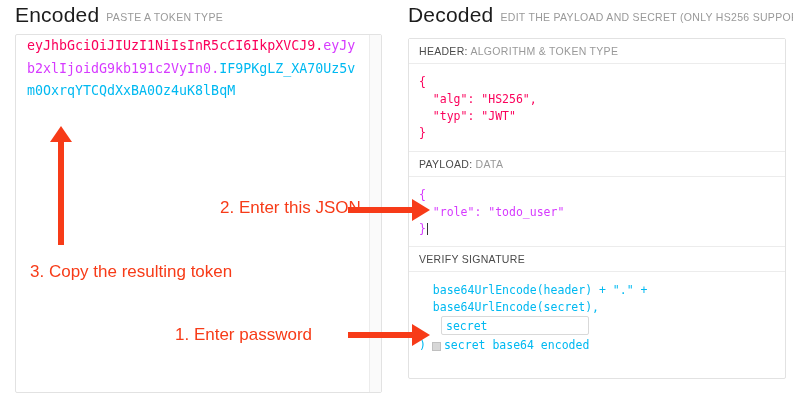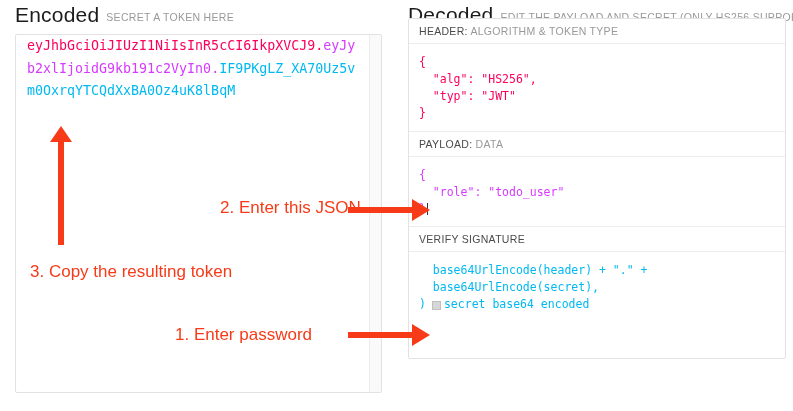--- a/index.html
+++ b/index.html
@@ -74,21 +74,21 @@
   .seg-header { color: #fb015b; }
   .seg-payload { color: #d63aff; }
   .seg-signature { color: #00b9f1; }
   .seg-dot-h { color: #fb015b; }
   .seg-dot-p { color: #d63aff; }
 
   
   #decoded-panel {
     position: absolute;
     left: 408px;
-    top: 18px;
+    top: 38px;
     width: 378px;
     height: 341px;
     border: 1px solid #e2e2e2;
     background: #ffffff;
     box-sizing: border-box;
     border-radius: 2px;
   }
   .section-label {
     height: 25px;
     line-height: 25px;
@@ -188,21 +188,21 @@
     width: 0; height: 0;
     border-left: 11px solid transparent;
     border-right: 11px solid transparent;
     border-bottom: 16px solid #f73b18;
   }
 </style>
 </head>
 <body>
 
 <div class="col-title" id="encoded-title">
-  <span class="big">Encoded</span><span class="sub">SECRET A TOKEN HERE</span>
+  <span class="big">Encoded</span><span class="sub">PASTE A TOKEN TYPE</span>
 </div>
 
 <div id="encoded-panel">
   <div id="encoded-token"><span class="seg-header">eyJhbGciOiJIUzI1NiIsInR5cCI6IkpXVCJ9</span><span class="seg-dot-h">.</span><span class="seg-payload">eyJyb2xlIjoidG9kb191c2VyIn0</span><span class="seg-dot-p">.</span><span class="seg-signature">IF9PKgLZ_XA70Uz5vm0OxrqYTCQdXxBA0Oz4uK8lBqM</span></div>
   <div id="encoded-scrollbar"></div>
 </div>
 
 <div class="col-title" id="decoded-title">
   <span class="big">Decoded</span><span class="sub">EDIT THE PAYLOAD AND SECRET (ONLY HS256 SUPPORTED)</span>
 </div>
@@ -214,21 +214,21 @@
   "alg": "HS256",
   "typ": "JWT"
 }</div>
 
   <div class="section-label"><span class="strong">PAYLOAD:</span><span> DATA</span></div>
   <div class="section-body" id="payload-body"><span>{
   "role": "todo_user"
 }</span><span class="caret"></span></div>
 
   <div class="section-label"><span class="strong">VERIFY SIGNATURE</span><span></span></div>
-  <div class="section-body" id="signature-body"><div>  base64UrlEncode(header) + "." +</div><div>  base64UrlEncode(secret),</div><div class="sig-row"><span>)</span><span class="checkbox"></span><span>secret base64 encoded</span></div></div>
+  <div class="section-body" id="signature-body"><div>  base64UrlEncode(header) + "." +</div><div>  base64UrlEncode(secret),</div><div style="height:21px;"><input id="secret-input" type="text" value="secret" style=""></div><div class="sig-row"><span>)</span><span class="checkbox"></span><span>secret base64 encoded</span></div></div>
 
 </div>
 
 <div class="anno-text" id="anno-2">2. Enter this JSON</div>
 <div class="anno-text" id="anno-3">3. Copy the resulting token</div>
 <div class="anno-text" id="anno-1">1. Enter password</div>
 
 <div class="anno-arrow">
   <div class="arrow-line-h" style="left:348px; top:207px; width:66px;"></div>
   <div class="arrow-head-r" style="left:412px; top:199px;"></div>

